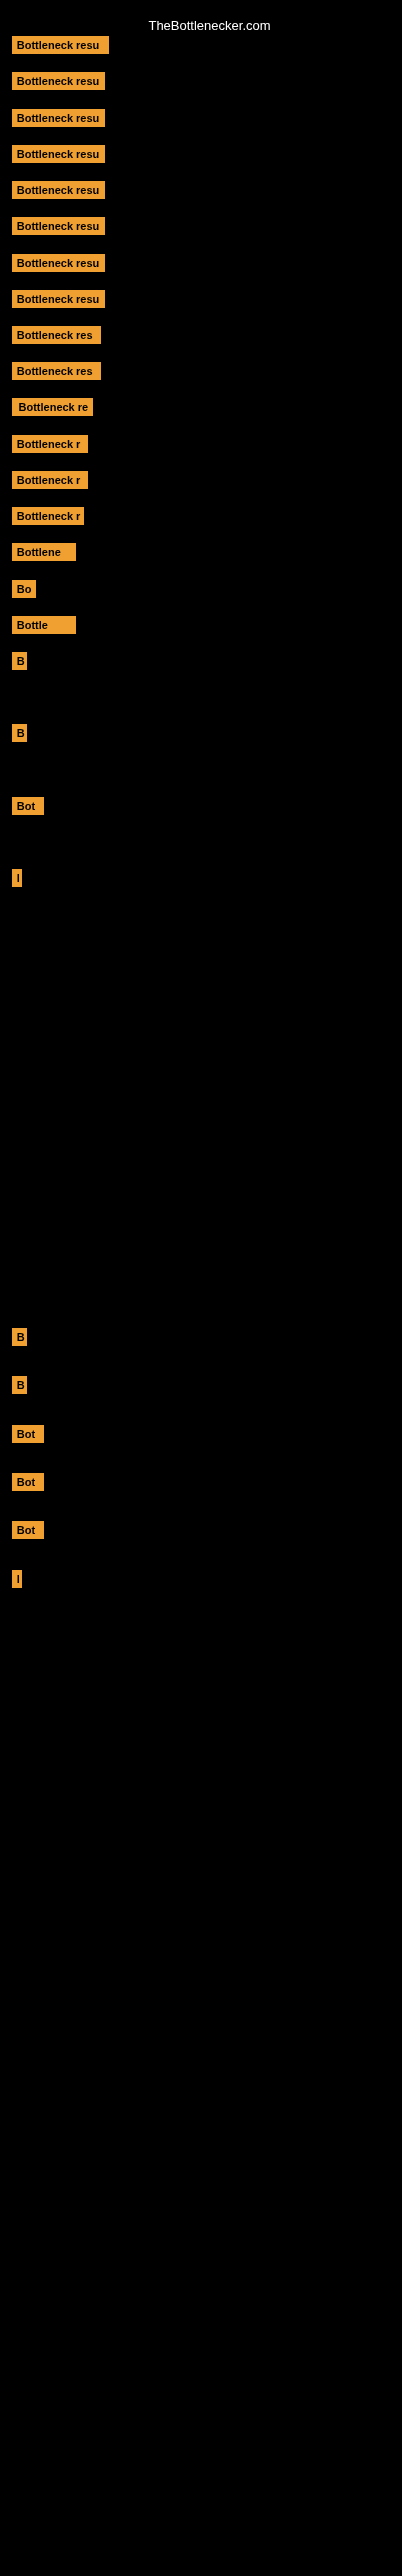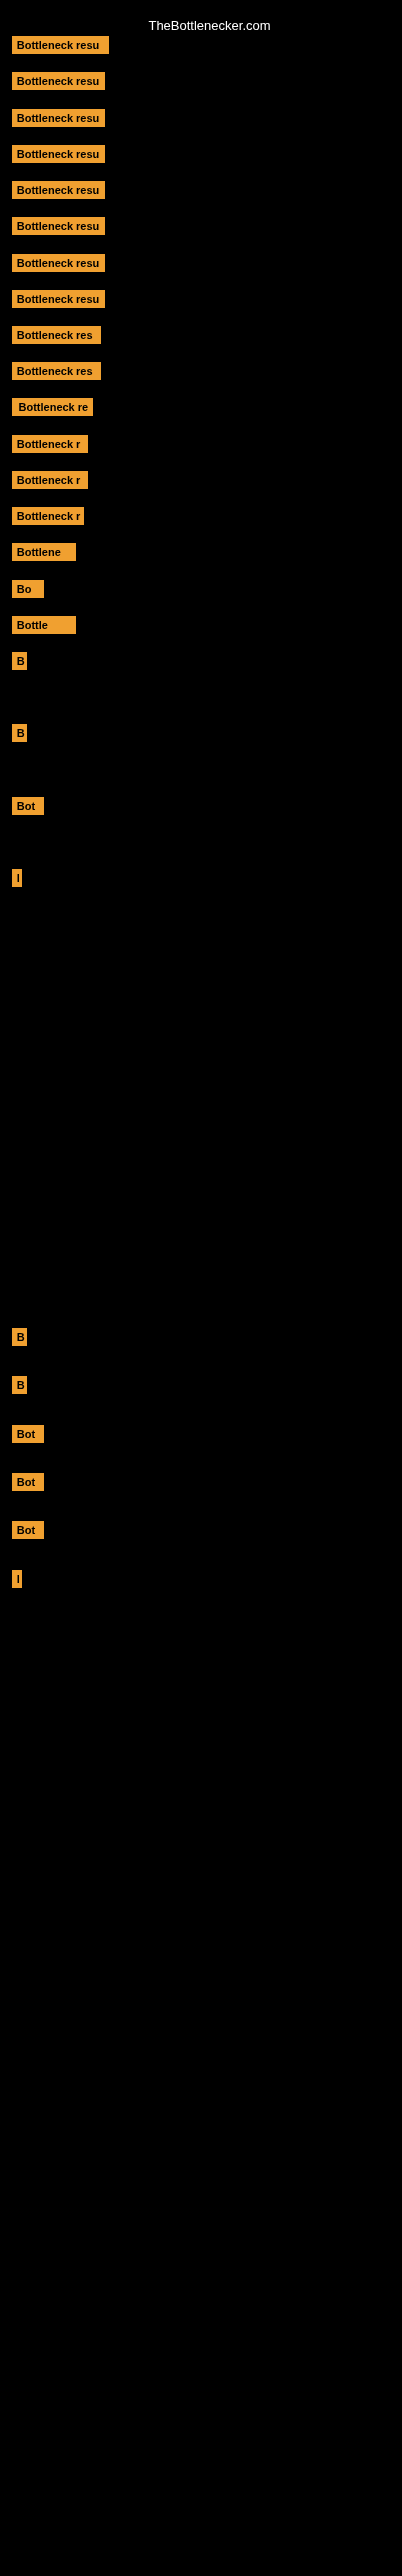--- a/index.html
+++ b/index.html
@@ -46,21 +46,21 @@
 <div class="bottleneck-item" style="top: 205px; width: 93px;">Bottleneck resu</div>
 <div class="bottleneck-item" style="top: 242px; width: 93px;">Bottleneck resu</div>
 <div class="bottleneck-item" style="top: 278px; width: 93px;">Bottleneck resu</div>
 <div class="bottleneck-item" style="top: 314px; width: 89px;">Bottleneck res</div>
 <div class="bottleneck-item" style="top: 350px; width: 89px;">Bottleneck res</div>
 <div class="bottleneck-item" style="top: 386px; width: 81px; text-align: right;">Bottleneck re</div>
 <div class="bottleneck-item" style="top: 423px; width: 76px;">Bottleneck r</div>
 <div class="bottleneck-item" style="top: 459px; width: 76px;">Bottleneck r</div>
 <div class="bottleneck-item" style="top: 495px; width: 72px;">Bottleneck r</div>
 <div class="bottleneck-item" style="top: 531px; width: 64px;">Bottlene</div>
-<div class="bottleneck-item" style="top: 568px; width: 32px;">Bo</div>
+<div class="bottleneck-item" style="top: 568px; width: 24px;">Bo</div>
 <div class="bottleneck-item" style="top: 604px; width: 64px;">Bottle</div>
 <div class="bottleneck-item" style="top: 640px; width: 14.5px;">B</div>
 <div class="bottleneck-item" style="top: 712px; width: 14.5px;">B</div>
 <div class="bottleneck-item" style="top: 785px; width: 32px;">Bot</div>
 <div class="bottleneck-item" style="top: 857px; width: 9.7px;">l</div>
 <div class="bottleneck-item" style="top: 1316px; width: 14.5px;">B</div>
 <div class="bottleneck-item" style="top: 1364px; width: 14.5px;">B</div>
 <div class="bottleneck-item" style="top: 1413px; width: 32px;">Bot</div>
 <div class="bottleneck-item" style="top: 1461px; width: 32px;">Bot</div>
 <div class="bottleneck-item" style="top: 1509px; width: 32px;">Bot</div>

